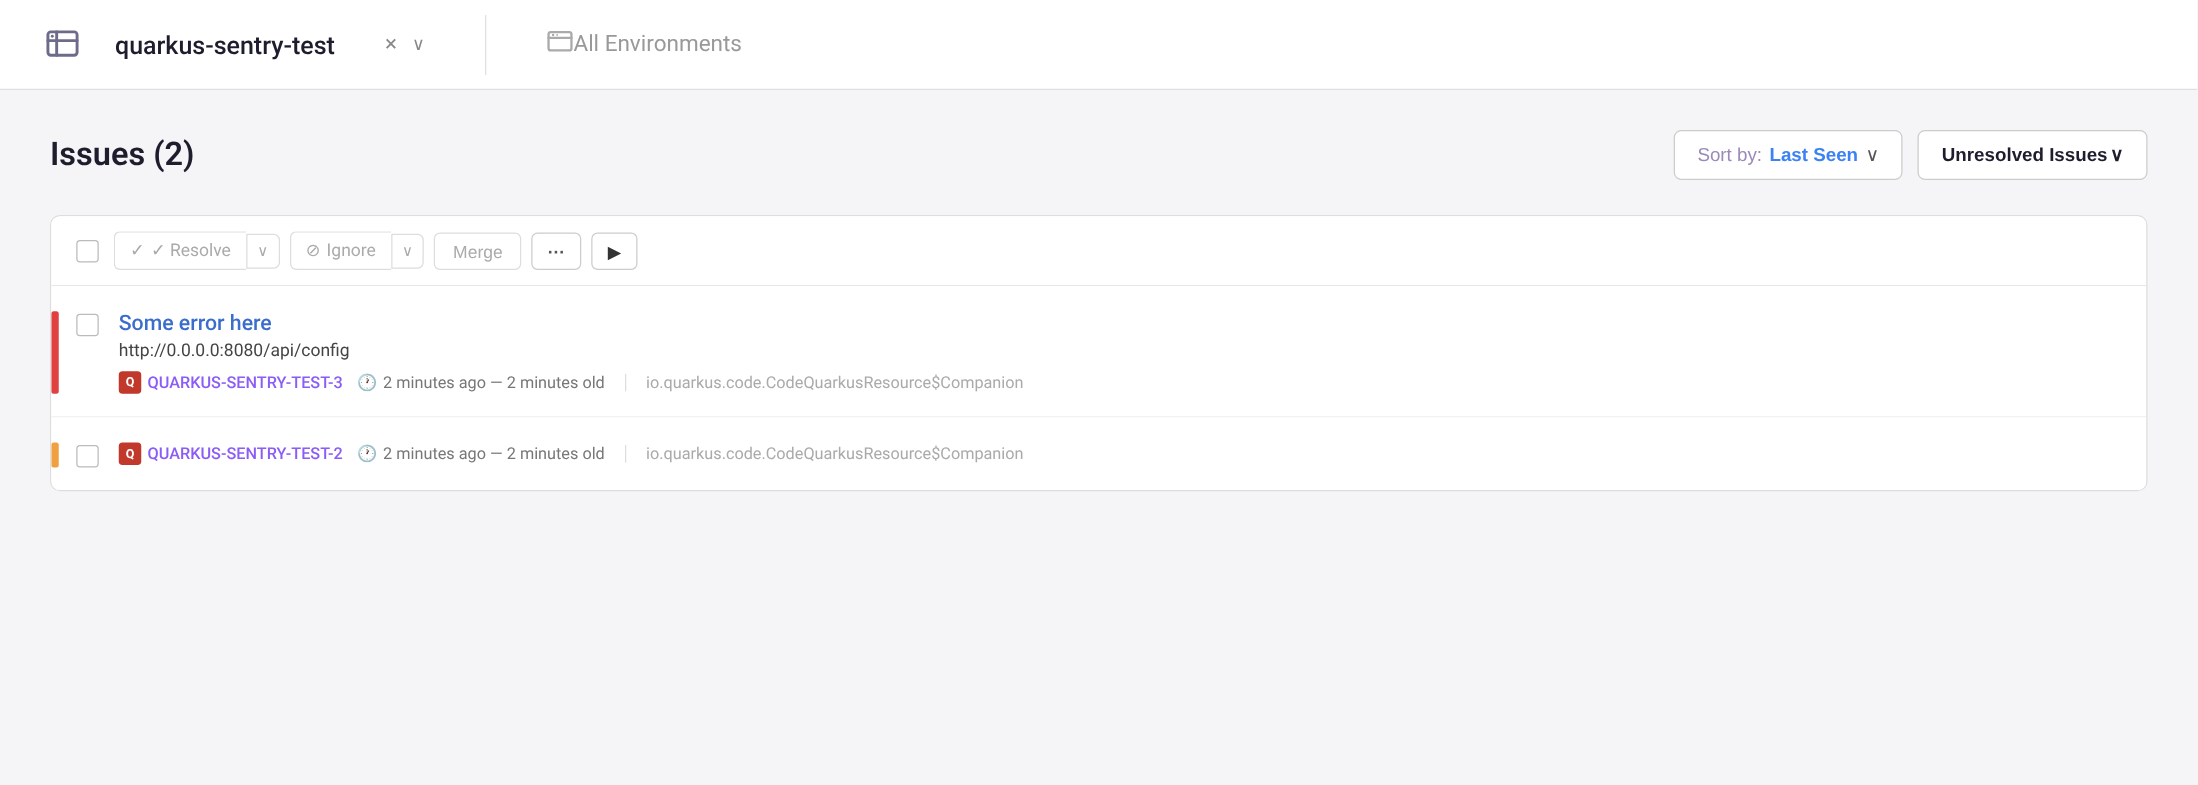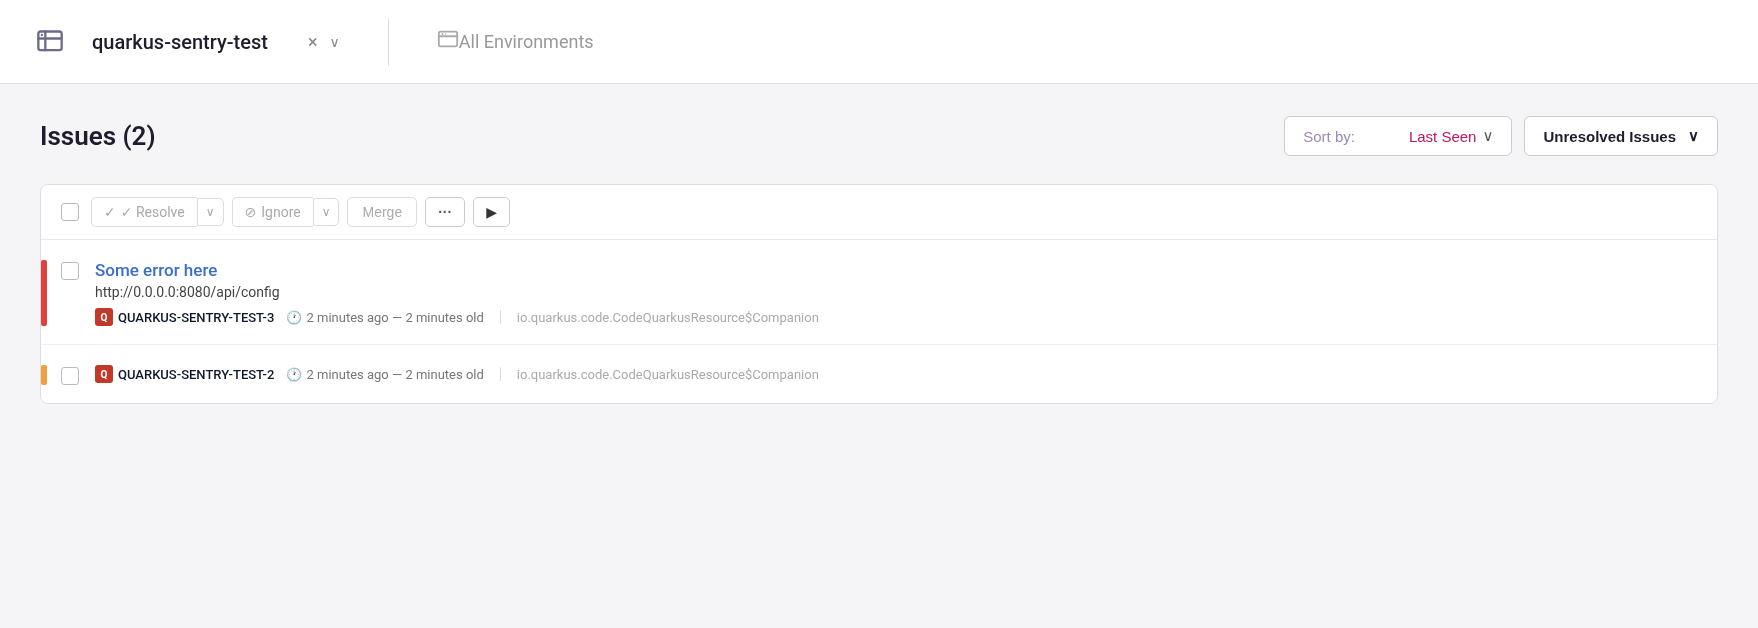--- a/index.html
+++ b/index.html
@@ -12,21 +12,21 @@
       overflow-x: hidden;
     }
 
     
     .header-bar {
       display: flex;
       align-items: center;
       background: #fff;
       border-bottom: 1px solid #e0e0e0;
       padding: 0 32px;
-      height: 84px;
+      height: 72px;
       gap: 24px;
     }
     .project-icon {
       width: 36px;
       height: 36px;
       display: flex;
       align-items: center;
       justify-content: center;
       color: #6c6c8a;
     }
@@ -111,28 +111,27 @@
       cursor: pointer;
       font-size: 15px;
       color: #555;
       white-space: nowrap;
     }
     .sort-button .sort-label {
       color: #9b8ab8;
       font-weight: 500;
     }
     .sort-button .sort-value {
-      color: #be185d;
-      font-weight: 400;
-      margin-left: 48px;
+      color: #3b82f6;
+      font-weight: 700;
     }
     .filter-button {
       display: flex;
       align-items: center;
-      gap: 12px;
+      gap: 2px;
       border: 1.5px solid #ccc;
       border-radius: 6px;
       padding: 10px 18px;
       background: #fff;
       cursor: pointer;
       font-size: 15px;
       font-weight: 700;
       color: #1d1d2e;
       white-space: nowrap;
     }
@@ -287,21 +286,21 @@
       border-radius: 3px;
       display: flex;
       align-items: center;
       justify-content: center;
       font-size: 10px;
       color: #fff;
       font-weight: 700;
     }
     .issue-project-name {
       font-size: 13px;
-      color: #0f172a;
+      color: #8b5cf6;
       font-weight: 500;
     }
     .issue-time {
       display: flex;
       align-items: center;
       gap: 4px;
       font-size: 13px;
       color: #777;
     }
     .clock-icon {

